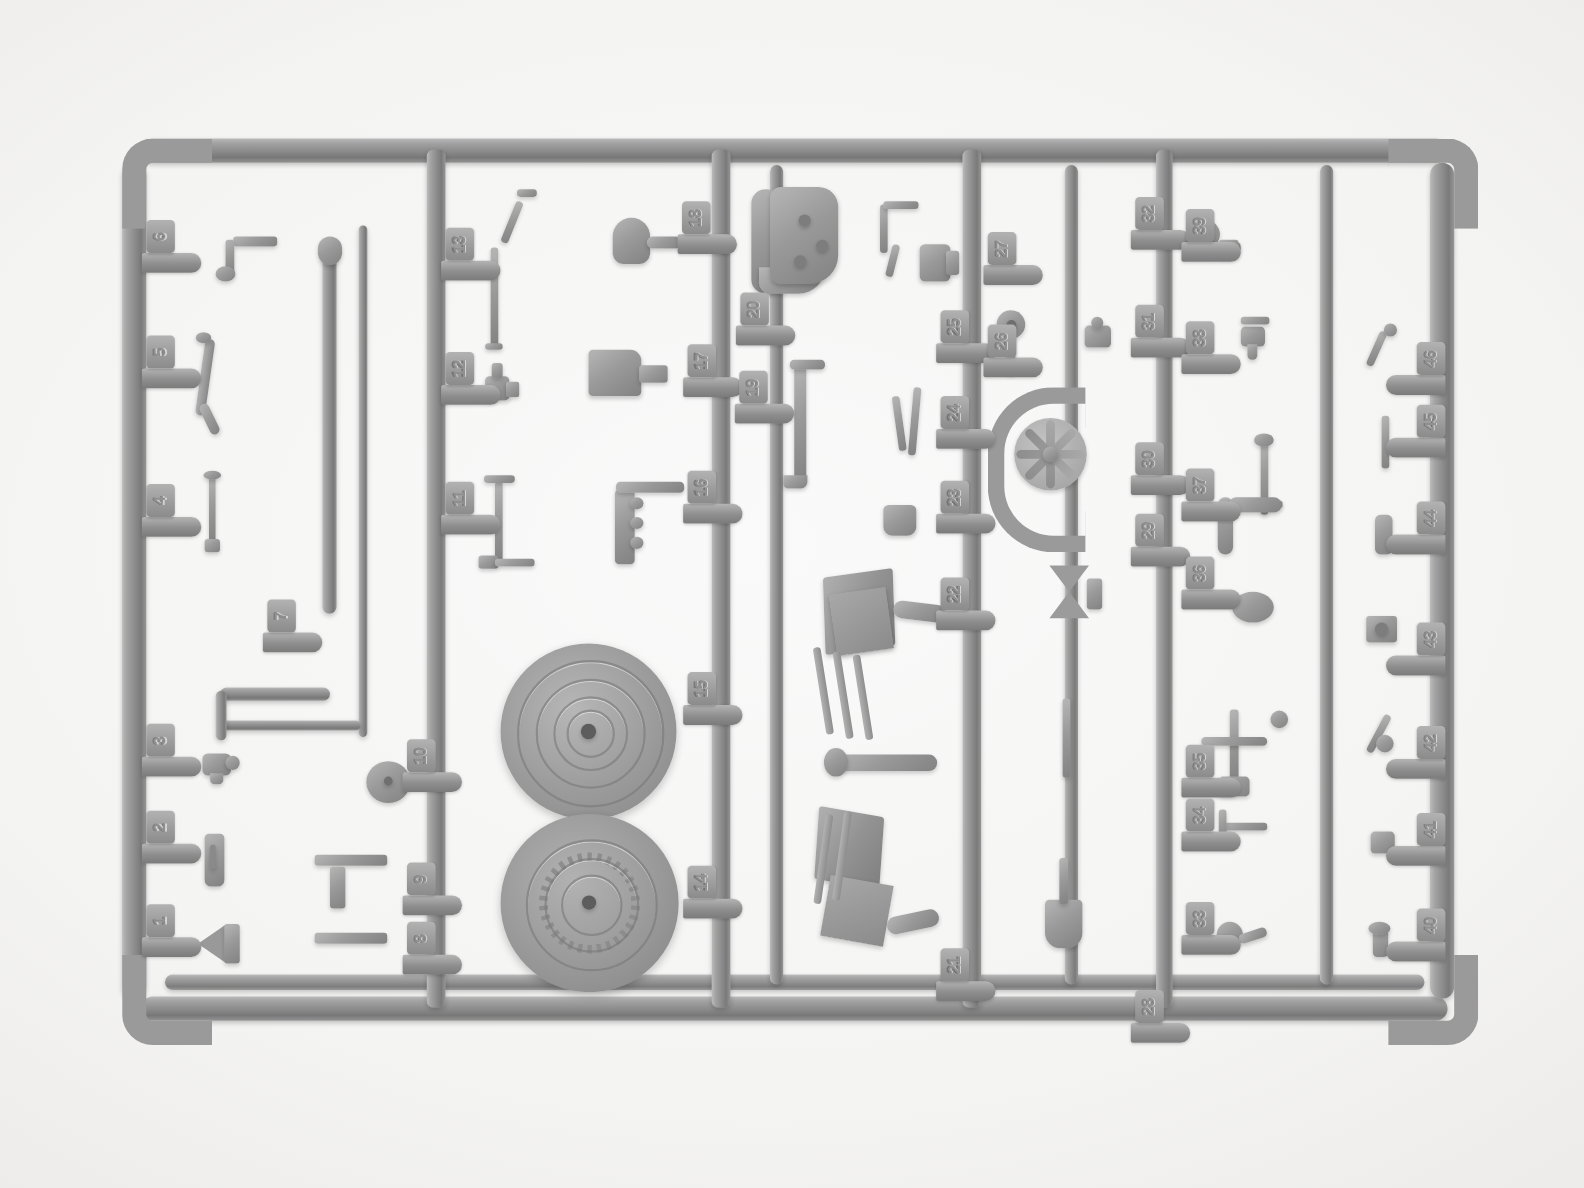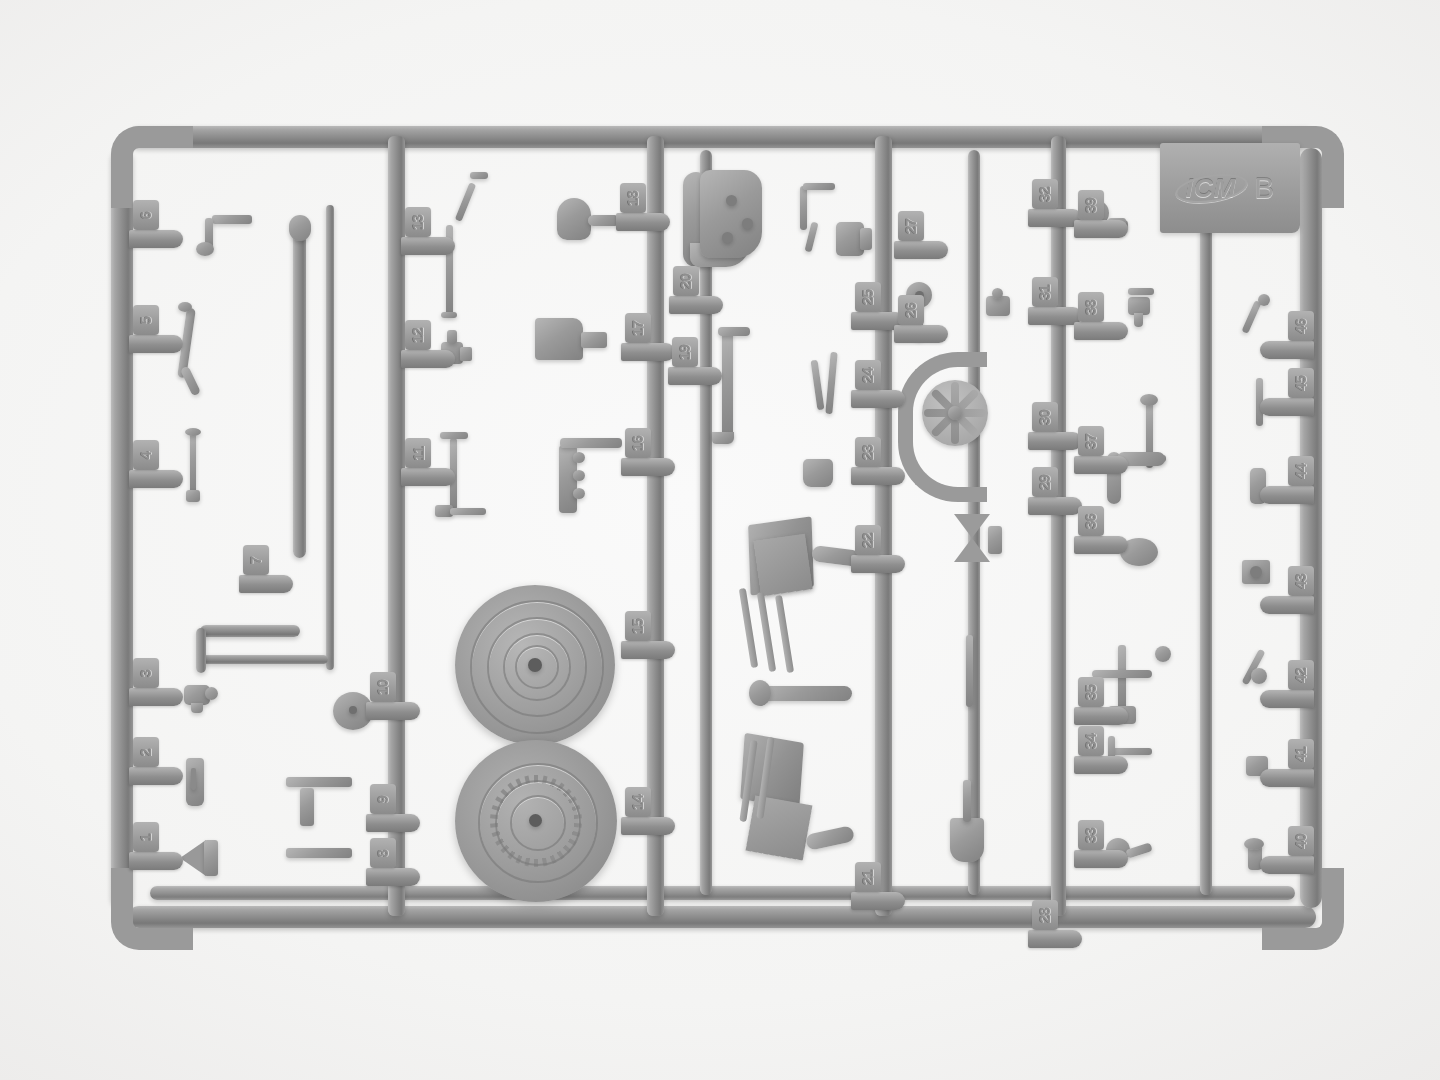--- a/index.html
+++ b/index.html
@@ -568,18 +568,14 @@
         <span>44</span>
       </div>
       <div class="numtab" style="left: 1288px; top: 368px; width: 26px; height: 30px;">
         <span>45</span>
       </div>
       <div class="numtab" style="left: 1288px; top: 311px; width: 26px; height: 30px;">
         <span>46</span>
       </div>
     </div>
 
-  <div id="logo-plate">
-    <span class="brand">ICM</span>
-    <span class="letter">B</span>
-  </div>
 
 </div>
 
 </body></html>

